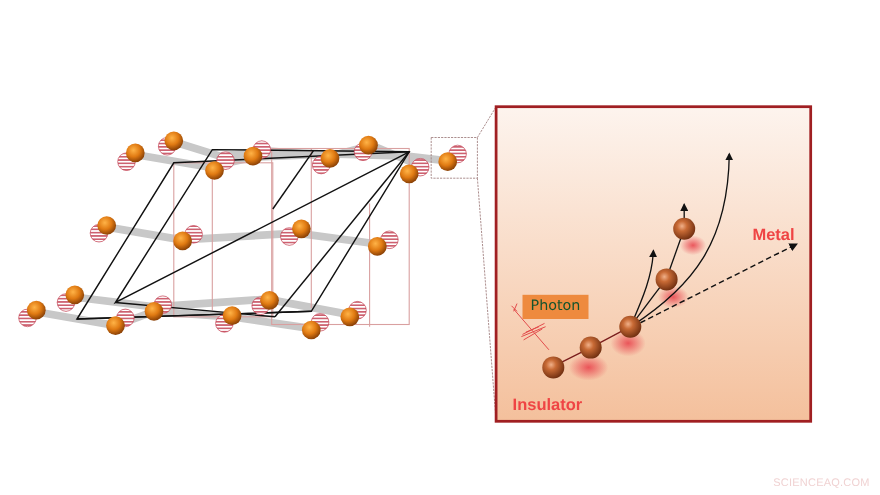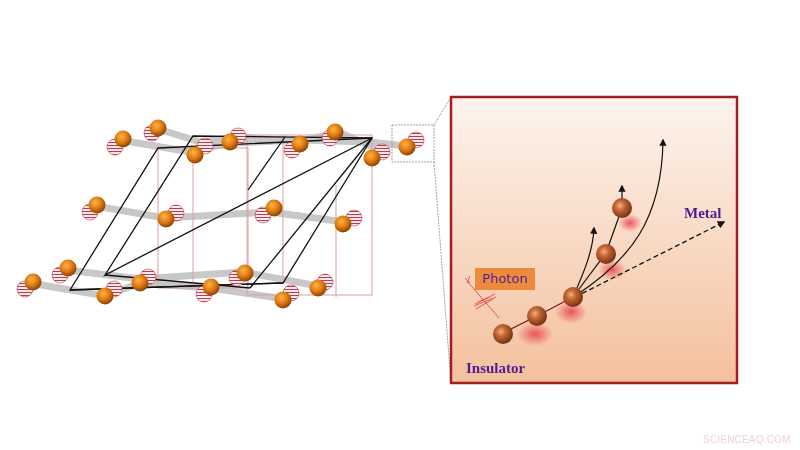--- a/index.html
+++ b/index.html
@@ -1,19 +1,19 @@
 <!DOCTYPE html>
 <html><head>
 <meta charset="utf-8">
 <style>
   html, body { margin: 0; padding: 0; background: #ffffff; }
   body { width: 800px; height: 450px; position: relative; overflow: hidden; font-family: "Liberation Sans", sans-serif; }
   .stage { position: absolute; left: 0; top: 0; width: 800px; height: 450px; }
-  .inset-label { position: absolute; font-family: Liberation Serif, serif; font-weight: bold; font-size: 15px; color: #4c1d95; }
-  .photon-box { position: absolute; left: 475px; top: 268px; width: 60px; height: 22px; background: #ee8a3e; color: #4c1d95; font-family: "DejaVu Sans", sans-serif; font-size: 13px; line-height: 22px; text-align: center; }
+  .inset-label { position: absolute; font-family: Liberation Sans, sans-serif; font-weight: bold; font-size: 15px; color: #ef4444; }
+  .photon-box { position: absolute; left: 475px; top: 268px; width: 60px; height: 22px; background: #ee8a3e; color: #14532d; font-family: "DejaVu Sans", sans-serif; font-size: 13px; line-height: 22px; text-align: center; }
   .watermark { position: absolute; left: 703px; top: 434px; font-size: 10px; color: #f0d2d2; letter-spacing: 0.2px; }
 </style>
 </head>
 <body>
 
 <div class="stage">
   <svg width="800" height="450" viewBox="0 0 800 450">
     <defs>
       <pattern id="hatch" width="3" height="3" patternUnits="userSpaceOnUse">
         <rect width="3" height="3" fill="#ffffff"></rect>

